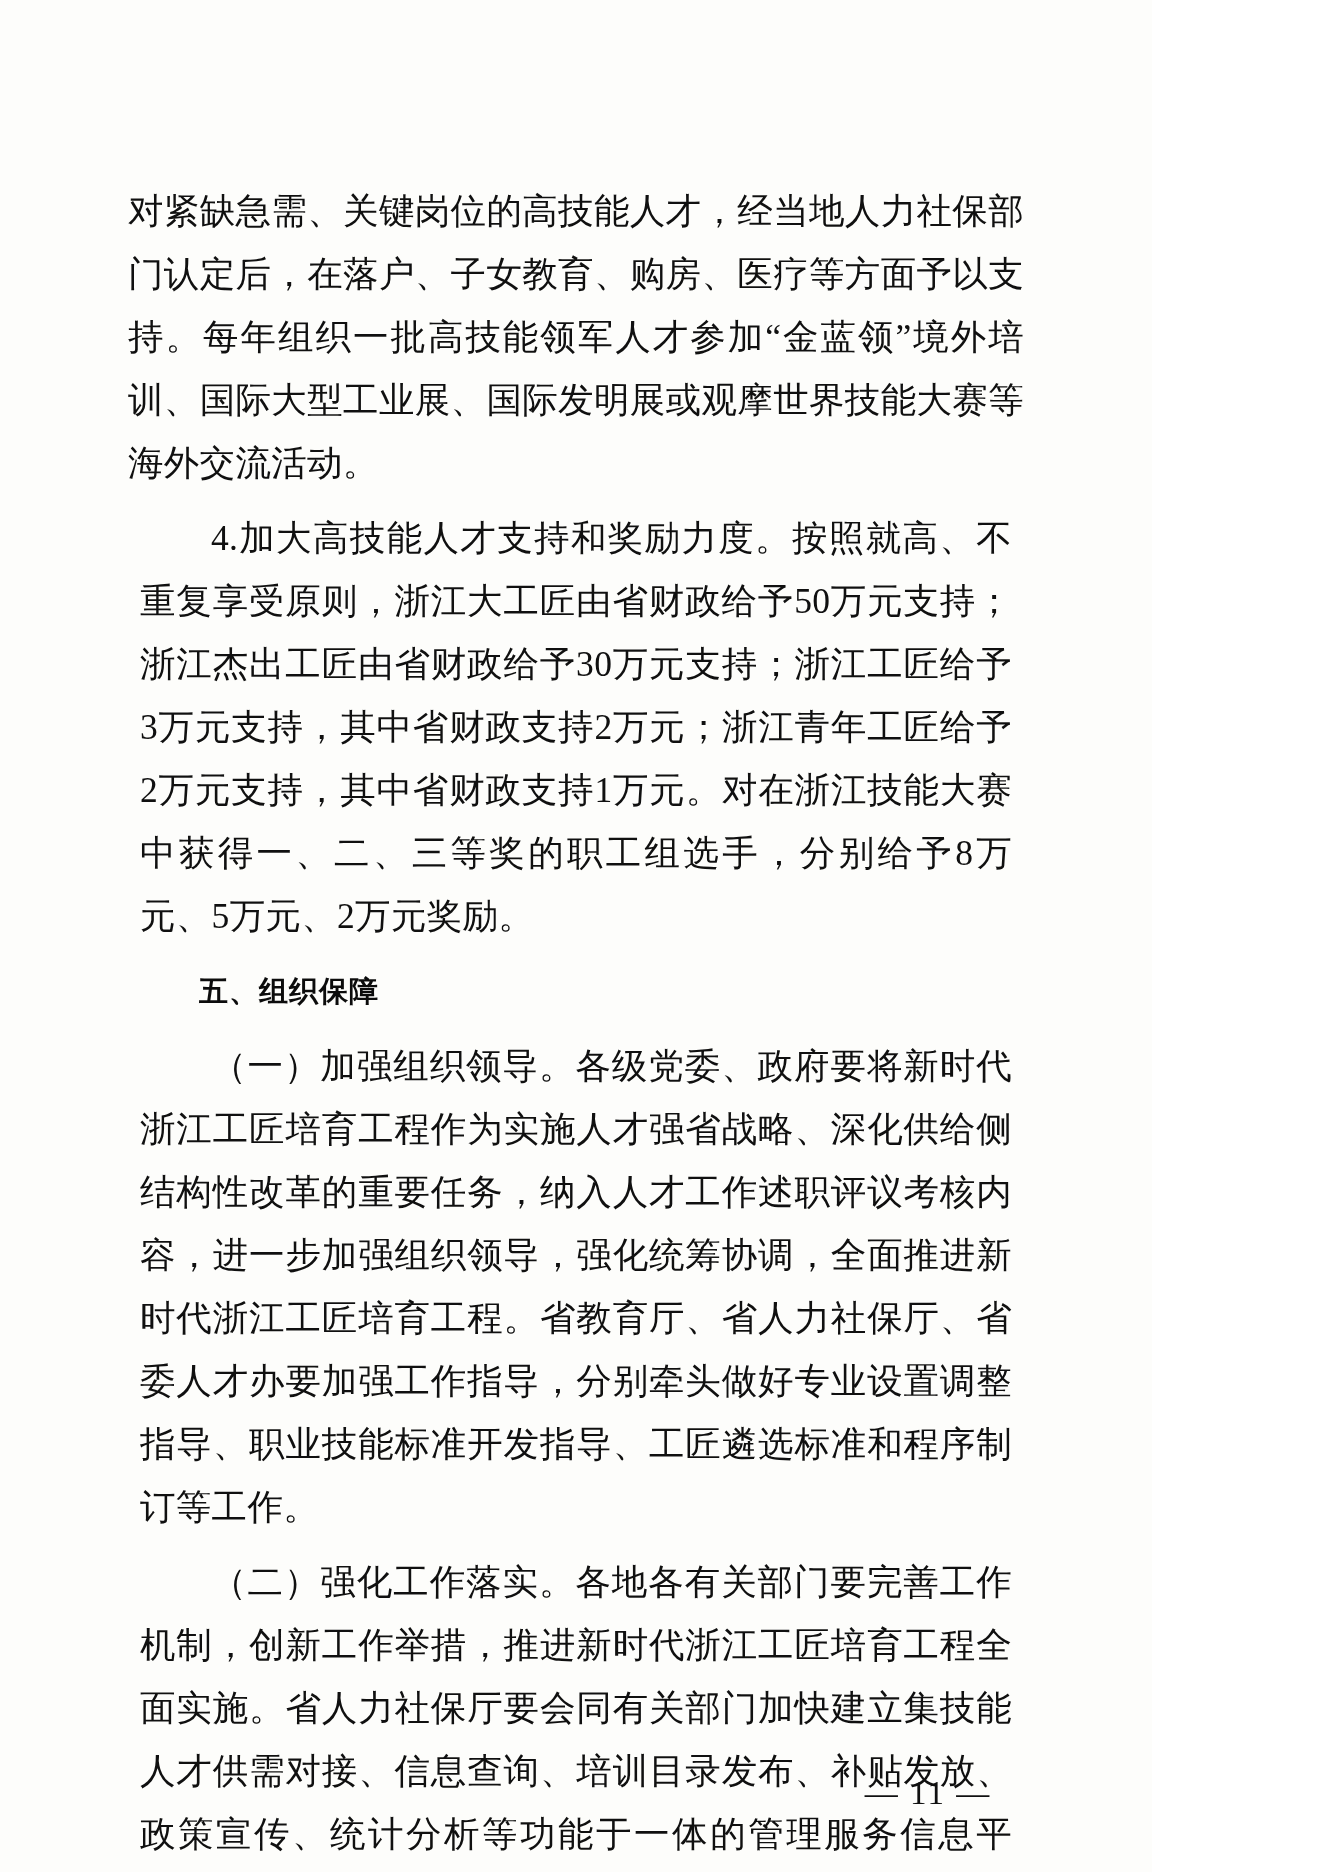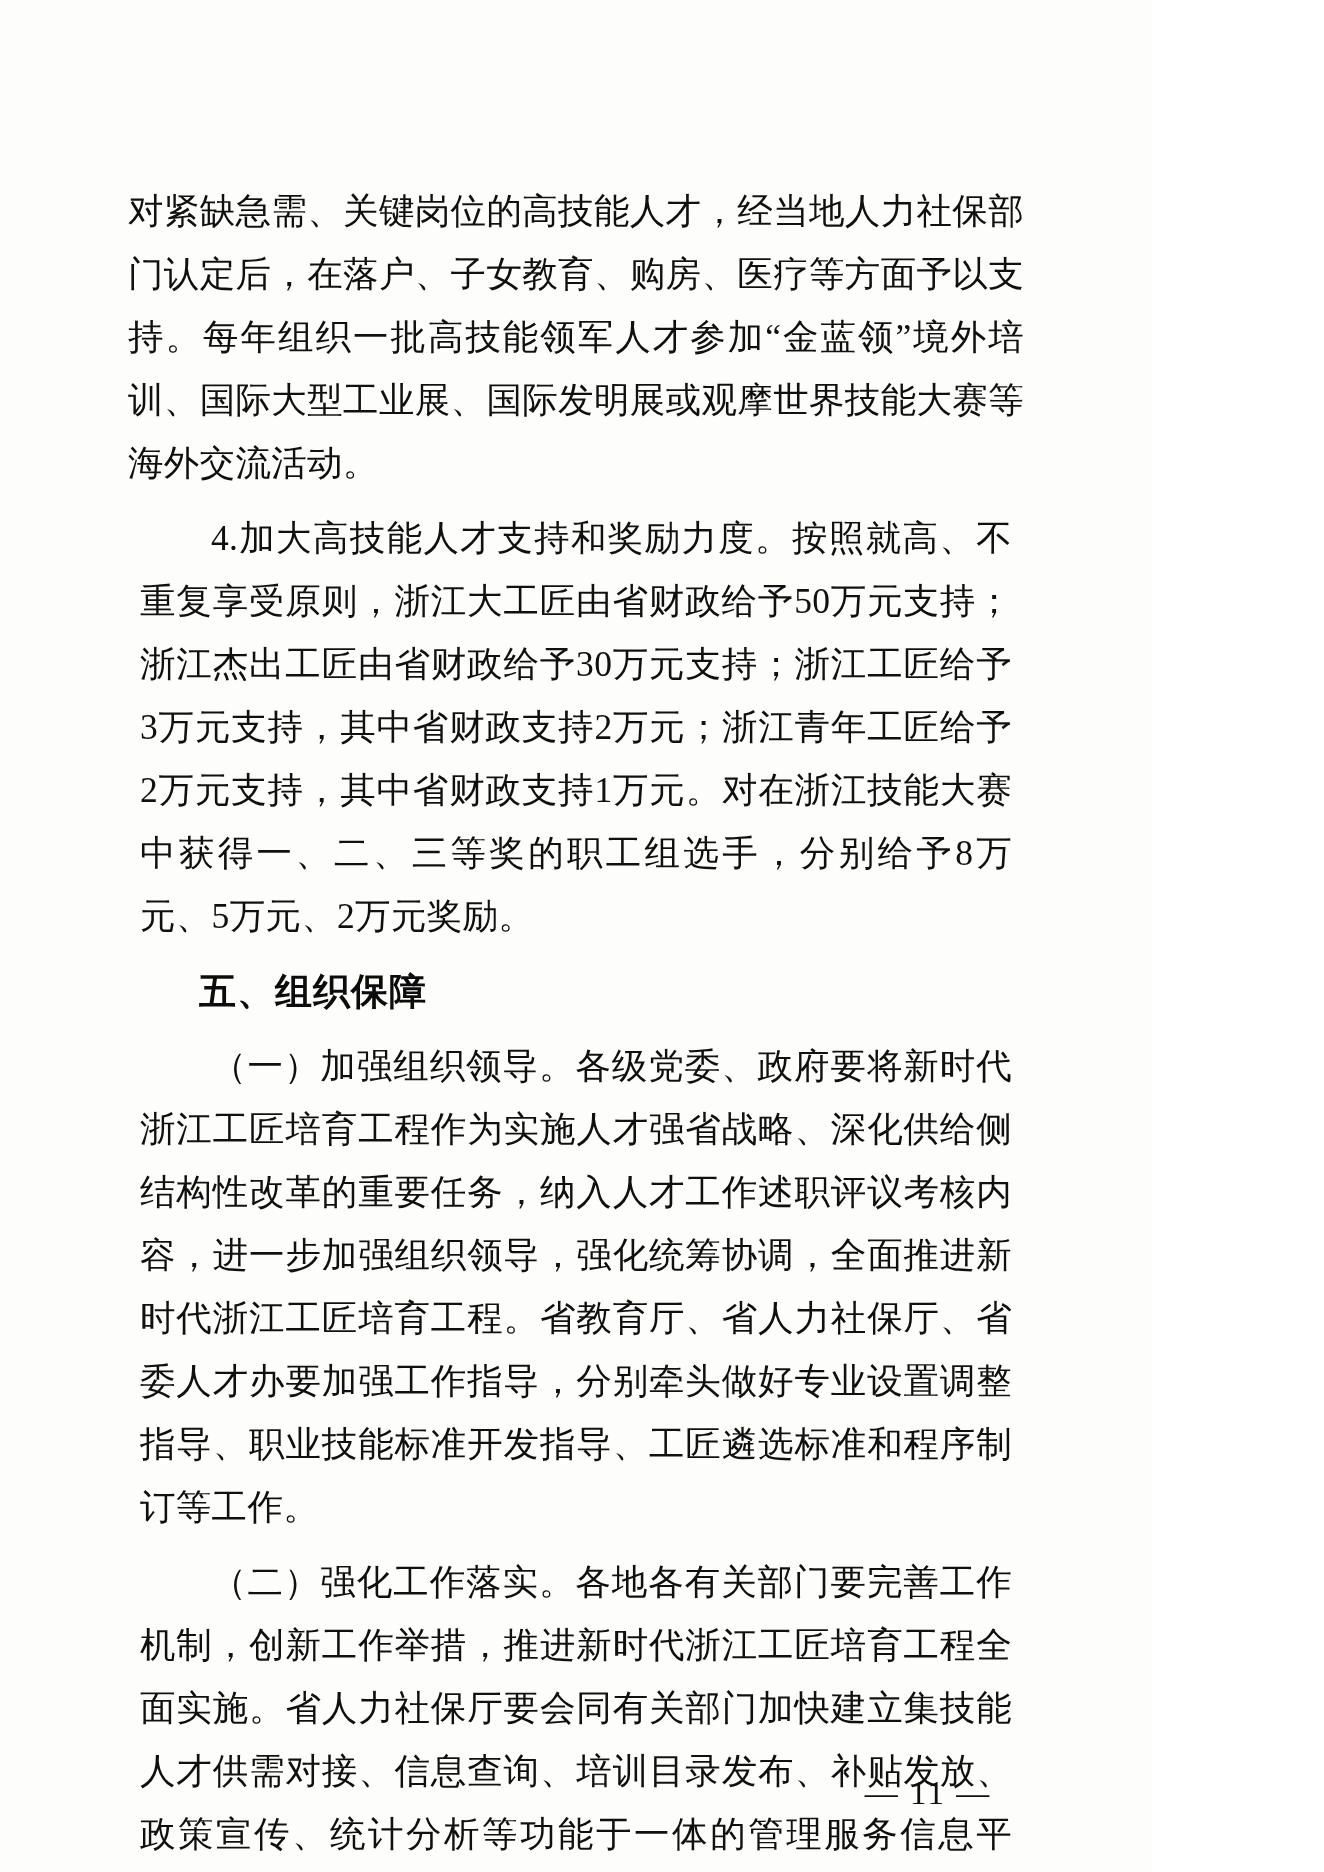--- a/index.html
+++ b/index.html
@@ -33,21 +33,21 @@
   p.para {
     margin: 0;
     text-indent: 0;
   }
   p.indent {
     margin: 12px;
     text-indent: 71px;
   }
   .section-heading {
     margin: 0;
-    font-size: 37px;
+    font-size: 29px;
     line-height: 63px;
     font-weight: bold;
     text-indent: 71px;
     font-family: "Liberation Sans", "DejaVu Sans", sans-serif;
     letter-spacing: 1px;
     color: #0c0c0c;
   }
   .page-number {
     position: absolute;
     left: 4px;

